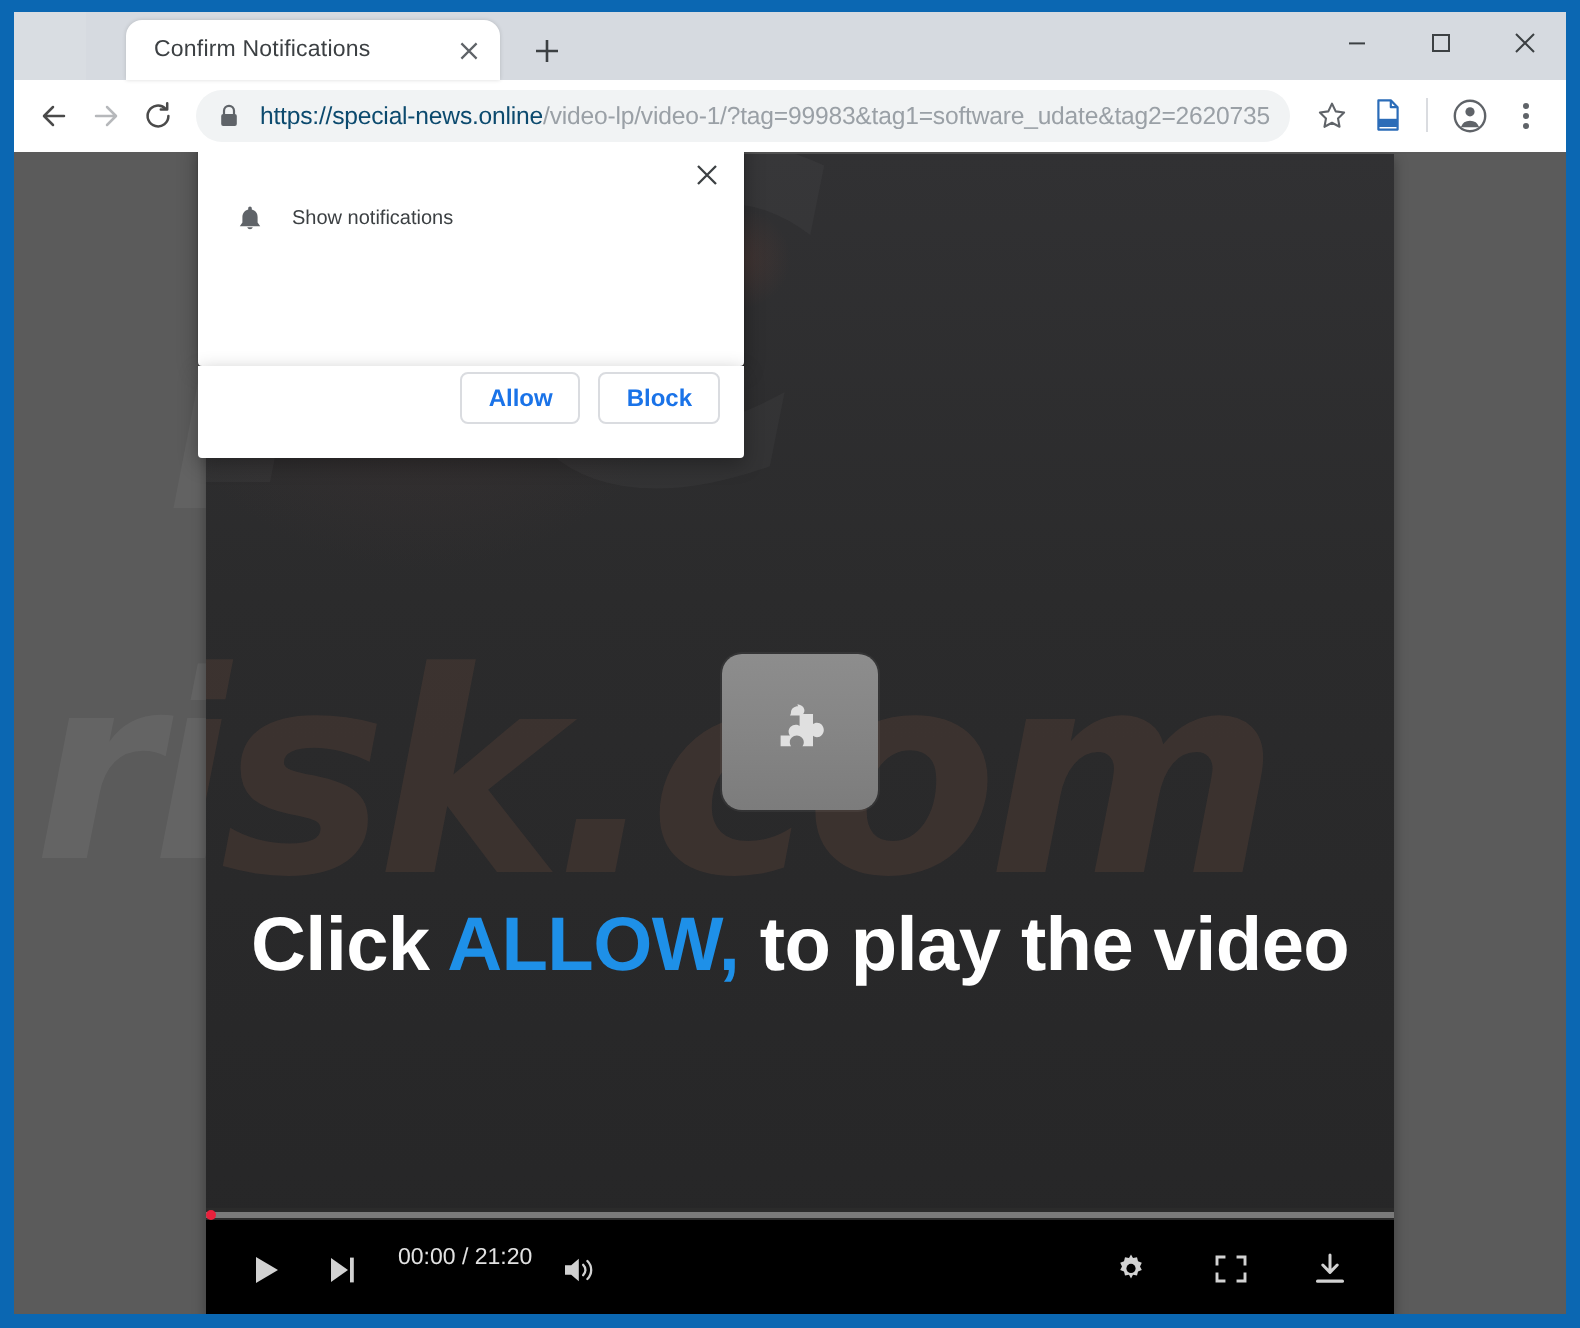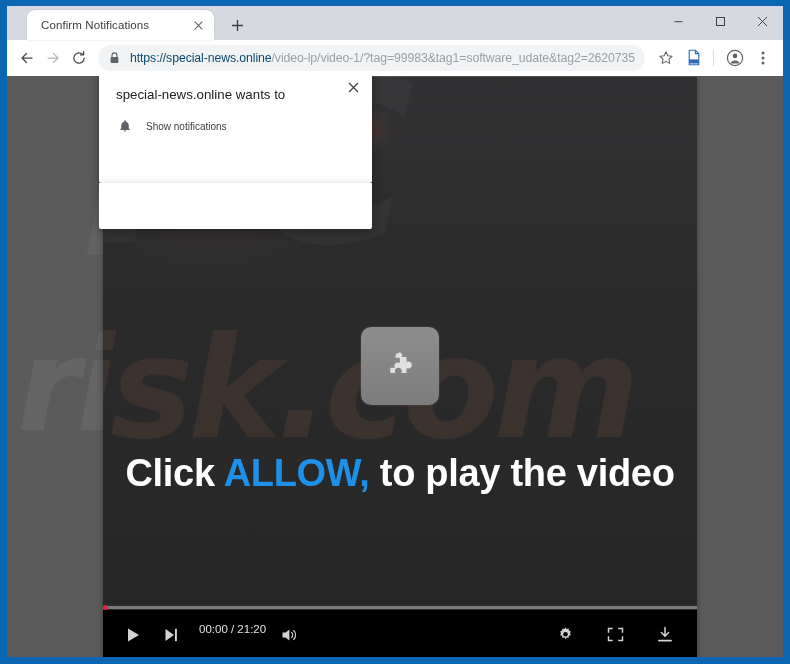--- a/index.html
+++ b/index.html
@@ -34,20 +34,21 @@
 
   
   .tabstrip {
     position: relative;
     height: 34px;
     background: #d6dae0;
     display: flex;
     align-items: flex-end;
     padding-left: 20px;
     flex: 0 0 auto;
+    margin-left: 36px;
   }
   .tab {
     position: relative;
     width: 187px;
     height: 30px;
     background: #ffffff;
     border-radius: 8px 8px 0 0;
     display: flex;
     align-items: center;
     padding: 0 8px 0 14px;
@@ -564,29 +565,32 @@
         </div>
       </div>
 
       <div class="permbubble">
         <div class="perm-close">
           <svg width="11" height="11" viewBox="0 0 11 11" aria-hidden="true">
             <path d="M1 1l9 9M10 1l-9 9" stroke="currentColor" stroke-width="1.15" fill="none"></path>
           </svg>
         </div>
 
-        <div class="perm-title">special-news.online wants to</div>
 
         <div class="perm-row">
           <span class="perm-bell">
             <svg width="14" height="15" viewBox="0 0 14 15" aria-hidden="true">
               <path d="M7 1.3c-.5 0-.9.4-.9.9v.5C4.4 3.1 3.2 4.6 3.2 6.5v2.7l-1.3 1.9h10.2l-1.3-1.9V6.5c0-1.9-1.2-3.4-2.9-3.8v-.5c0-.5-.4-.9-.9-.9z" fill="currentColor"></path>
               <path d="M5.6 11.6a1.45 1.45 0 0 0 2.8 0z" fill="currentColor"></path>
             </svg>
           </span>
           <span class="perm-label">Show notifications</span>
         </div>
 
+        <div class="perm-actions">
+          <div class="perm-btn">Allow</div>
+          <div class="perm-btn">Block</div>
+        </div>
       </div>
 
     </div>
   </div>
 </div>
 
 </body></html>

